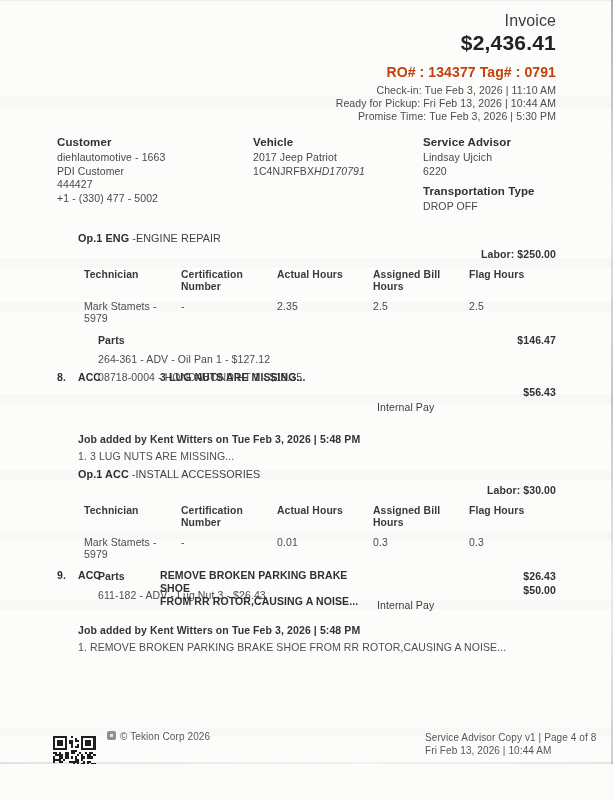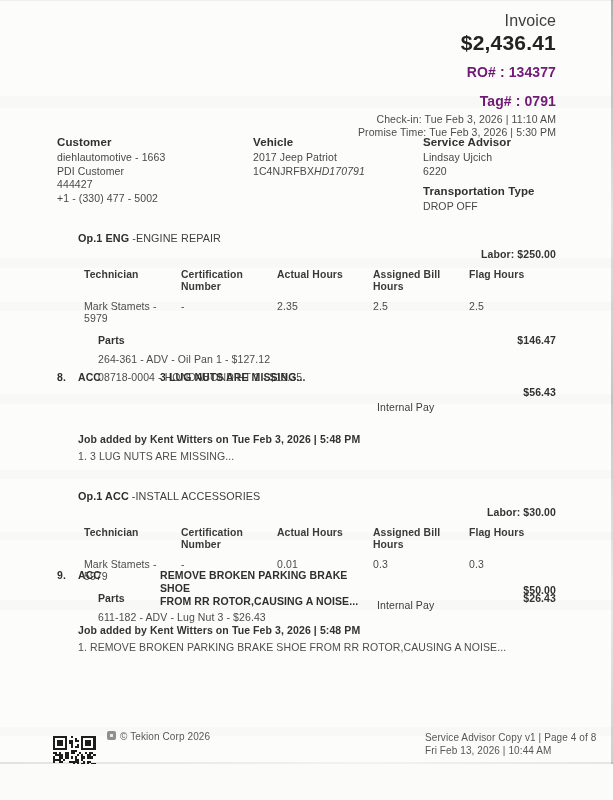--- a/index.html
+++ b/index.html
@@ -19,22 +19,22 @@
   .edge-right { position:absolute; top:0; right:0; width:2px; height:100%;
     background:linear-gradient(180deg, rgba(0,0,0,.30), rgba(0,0,0,.10) 28%, rgba(0,0,0,.22) 52%, rgba(0,0,0,.07) 78%, rgba(0,0,0,.18)); }
   .edge-bottom { position:absolute; left:0; bottom:0; width:100%; height:2px;
     background:linear-gradient(90deg, rgba(0,0,0,.10), rgba(0,0,0,.04) 60%, rgba(0,0,0,.09)); }
   .edge-top { position:absolute; left:0; top:0; width:100%; height:1px; background:rgba(0,0,0,.05); }
 
   
   .hdr { position:absolute; top:12px; right:57px; text-align:right; }
   .hdr-title { font-size:16px; font-weight:500; color:#3d3d3d; line-height:18px; }
   .hdr-total { font-size:21px; font-weight:700; color:#232323; line-height:23px; margin-top:1px; letter-spacing:.2px; }
-  .hdr-ro { display:flex; justify-content:flex-end; gap:12px; margin-top:10px;
-    font-size:14px; font-weight:700; color:#701a75; line-height:17px;flex-direction:column; }
+  .hdr-ro { display:flex; justify-content:flex-end; gap:4px; margin-top:10px;
+    font-size:14px; font-weight:700; color:#c2410c; line-height:17px; }
   .hdr-meta { font-size:10.5px; color:#4c4c4c; line-height:13px; }
   .hdr-meta.first { margin-top:3px; }
 
   
   .parties { position:absolute; top:135px; left:57px; width:499px; height:95px; }
   .party { position:absolute; top:0; }
   .party-heading { font-size:11.5px; font-weight:700; color:#313131; line-height:14px; margin-bottom:2px; }
   .party-line { font-size:10.5px; color:#484848; line-height:13.5px; }
   .vin-serial { font-style:italic;text-align:right; }
   .p-customer { left:0; }
@@ -61,21 +61,21 @@
   .part-line { margin:5.5px 0 0 41px; color:#4b4b4b; line-height:12.5px; }
 
   .job-head { display:grid; grid-template-columns:21px 82px 217px 123px 1fr; }
   .jh-num, .jh-code { font-weight:700; color:#2f2f2f; line-height:13px; align-self:start; }
   .jh-title { font-weight:700; color:#2f2f2f; line-height:13px; align-self:start; }
   .jh-pay { font-weight:500; color:#3c3c3c; align-self:center; line-height:13px;margin-top:30px; }
   .jh-amt { font-weight:700; color:#2f2f2f; text-align:right; align-self:center; line-height:13px; }
   .added-by { margin:19px 0 0 21px; font-weight:700; color:#333; line-height:13px; }
   .job9 .added-by { margin-top:12px; }
   .concern { margin:4px 0 0 21px; color:#4e4e4e; line-height:13px; }
-  .job-op { margin-top:26px; }
+  .job-op { margin-top:4px; }
 
   
   .qr { position:absolute; left:51px; top:736px; width:46px; height:43px; }
   .qr svg { width:100%; height:100%; shape-rendering:crispEdges; }
   .copyright { position:absolute; left:100px; top:731px; display:flex; align-items:flex-start; gap:4px;
     font-size:10px; color:#585858; line-height:12px;margin-left:7px; }
   .logo-sq { width:9px; height:9px; background:#8f8f8f; border-radius:2px; position:relative; flex:none; }
   .logo-sq::after { content:""; position:absolute; left:3px; top:3px; width:3px; height:3px; background:#e8e8e8; }
   .footer-right { position:absolute; left:425px; top:731px; font-size:10px; color:#565656; line-height:13px; }
 </style>
@@ -97,20 +97,21 @@
   <div class="edge-bottom"></div>
 
   <header class="hdr">
     <div class="hdr-title">Invoice</div>
     <div class="hdr-total">$2,436.41</div>
     <div class="hdr-ro">
       <span>RO# : 134377</span>
       <span>Tag# : 0791</span>
     </div>
     <div class="hdr-meta first">Check-in: Tue Feb 3, 2026 | 11:10 AM</div>
+    <div class="hdr-meta">Ready for Pickup: Fri Feb 13, 2026 | 10:44 AM</div>
     <div class="hdr-meta">Promise Time: Tue Feb 3, 2026 | 5:30 PM</div>
   </header>
 
   <section class="parties">
     <div class="party p-customer">
       <div class="party-heading">Customer</div>
       <div class="party-line">diehlautomotive - 1663</div>
       <div class="party-line">PDI Customer</div>
       <div class="party-line">444427</div>
       <div class="party-line">+1 - (330) 477 - 5002</div>

